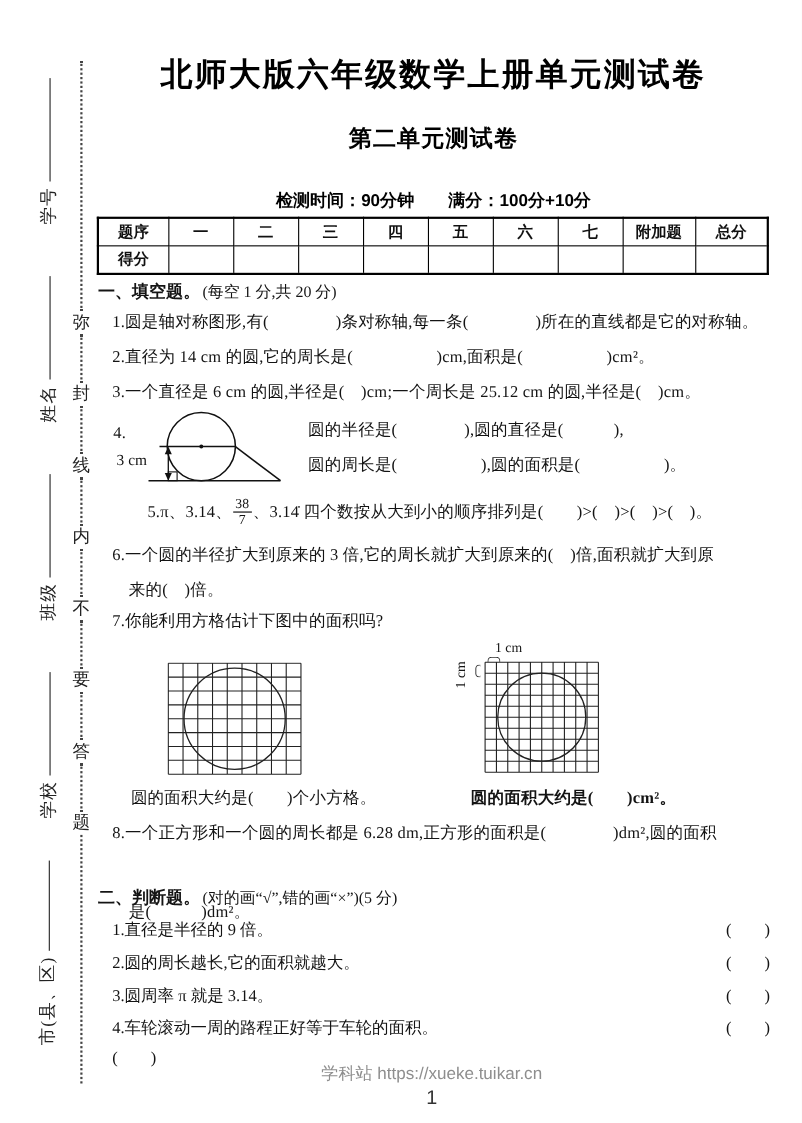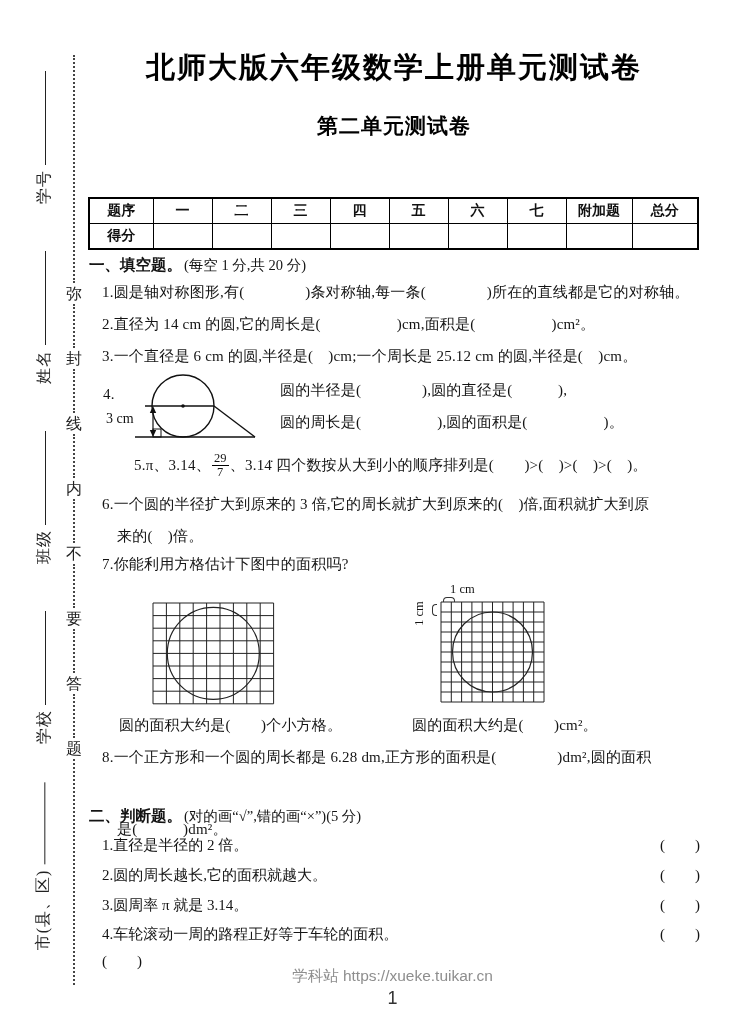--- a/index.html
+++ b/index.html
@@ -106,20 +106,21 @@
     <span class="schar">要</span>
     <span class="sdots gap"></span>
     <span class="schar">答</span>
     <span class="sdots gap"></span>
     <span class="schar">题</span>
     <span class="sdots bottom"></span>
   </div>
 
   <div class="abs subtitle">第二单元测试卷</div>
   <div class="abs title">北师大版六年级数学上册单元测试卷</div>
+  <div class="abs info">检测时间：90分钟　　满分：100分+10分</div>
 
   <table class="score">
     <colgroup>
       <col style="width:64px">
         <col style="width:59px">
         <col style="width:59px">
         <col style="width:59px">
       <col style="width:59px">
         <col style="width:59px">
         <col style="width:59px">
@@ -175,21 +176,21 @@
     <polygon points="48,71 44.8,64 51.2,64" fill="#111"></polygon>
     <rect x="48" y="63" width="8" height="8" fill="none" stroke="#111" stroke-width="1"></rect>
     <text x="1" y="57" font-size="14" fill="#111">3 cm</text>
   </svg>
   <div class="abs q" style="left:280px;top:381px;">圆的半径是(　　　　),圆的直径是(　　　),</div>
   <div class="abs q" style="left:280px;top:413px;">圆的周长是(　　　　　),圆的面积是(　　　　　)。</div>
 
   <div class="abs q" style="left:102px;top:452px;display:flex;align-items:center;margin-left:32px;">
     <span>5.π、3.14、</span>
       <span class="frac">
-        <span class="fnum">29</span>
+        <span class="fnum">38</span>
         <span>7</span>
       </span>
       <span>、3.14̇ 四个数按从大到小的顺序排列是(　　)&gt;(　)&gt;(　)&gt;(　)。</span>
   </div>
 
   <div class="abs q" style="left:102px;top:495px;">6.一个圆的半径扩大到原来的 3 倍,它的周长就扩大到原来的(　)倍,面积就扩大到原</div>
   <div class="abs q" style="left:117px;top:527px;">来的(　)倍。</div>
   <div class="abs q" style="left:102px;top:555px;">7.你能利用方格估计下图中的面积吗?</div>
 
   <div class="abs gridbox" style="left:152px;top:602px;">
@@ -202,31 +203,31 @@
       <svg width="105" height="102">
         <path d="M1.0 1 V101.0 M11.3 1 V101.0 M21.6 1 V101.0 M31.9 1 V101.0 M42.2 1 V101.0 M52.5 1 V101.0 M62.8 1 V101.0 M73.1 1 V101.0 M83.4 1 V101.0 M93.7 1 V101.0 M104.0 1 V101.0 M1 1.0 H104.0 M1 11.0 H104.0 M1 21.0 H104.0 M1 31.0 H104.0 M1 41.0 H104.0 M1 51.0 H104.0 M1 61.0 H104.0 M1 71.0 H104.0 M1 81.0 H104.0 M1 91.0 H104.0 M1 101.0 H104.0 " stroke="#222" stroke-width="1" fill="none"></path>
         <circle cx="52.5" cy="51" r="40" stroke="#222" stroke-width="1.2" fill="none"></circle>
       </svg>
     </div>
   <span class="abs ulabel" style="left:450px;top:582px;">1 cm</span>
   <span class="abs brace-h" style="left:443px;top:597px;"></span>
   <span class="abs ulabel rot90" style="left:403px;top:606px;width:32px;text-align:center;">1 cm</span>
   <span class="abs brace-v" style="left:432px;top:604px;"></span>
   <div class="abs q" style="left:119px;top:716px;">圆的面积大约是(　　)个小方格。</div>
-  <div class="abs q" style="left:412px;top:716px;">圆的面积大约是(　　)cm²。</div>
+  <div class="abs q" style="left:428px;top:716px;font-weight:bold;">圆的面积大约是(　　)cm²。</div>
 
   <div class="abs q" style="left:102px;top:748px;">8.一个正方形和一个圆的周长都是 6.28 dm,正方形的面积是(　　　　)dm²,圆的面积</div>
   <div class="abs q" style="left:117px;top:780px;margin-top:40px;">是(　　　)dm²。</div>
 
   <div class="abs sec" style="left:89px;top:806px;">
     <b>二、判断题。</b><span class="note">(对的画“√”,错的画“×”)(5 分)</span>
   </div>
 
   <div class="abs jrow" style="left:102px;top:836px;">
-    <span>1.直径是半径的 2 倍。</span>
+    <span>1.直径是半径的 9 倍。</span>
       <span>(　　)</span>
   </div>
   <div class="abs jrow" style="left:102px;top:866px;">
     <span>2.圆的周长越长,它的面积就越大。</span>
       <span>(　　)</span>
   </div>
   <div class="abs jrow" style="left:102px;top:896px;">
     <span>3.圆周率 π 就是 3.14。</span>
       <span>(　　)</span>
   </div>

